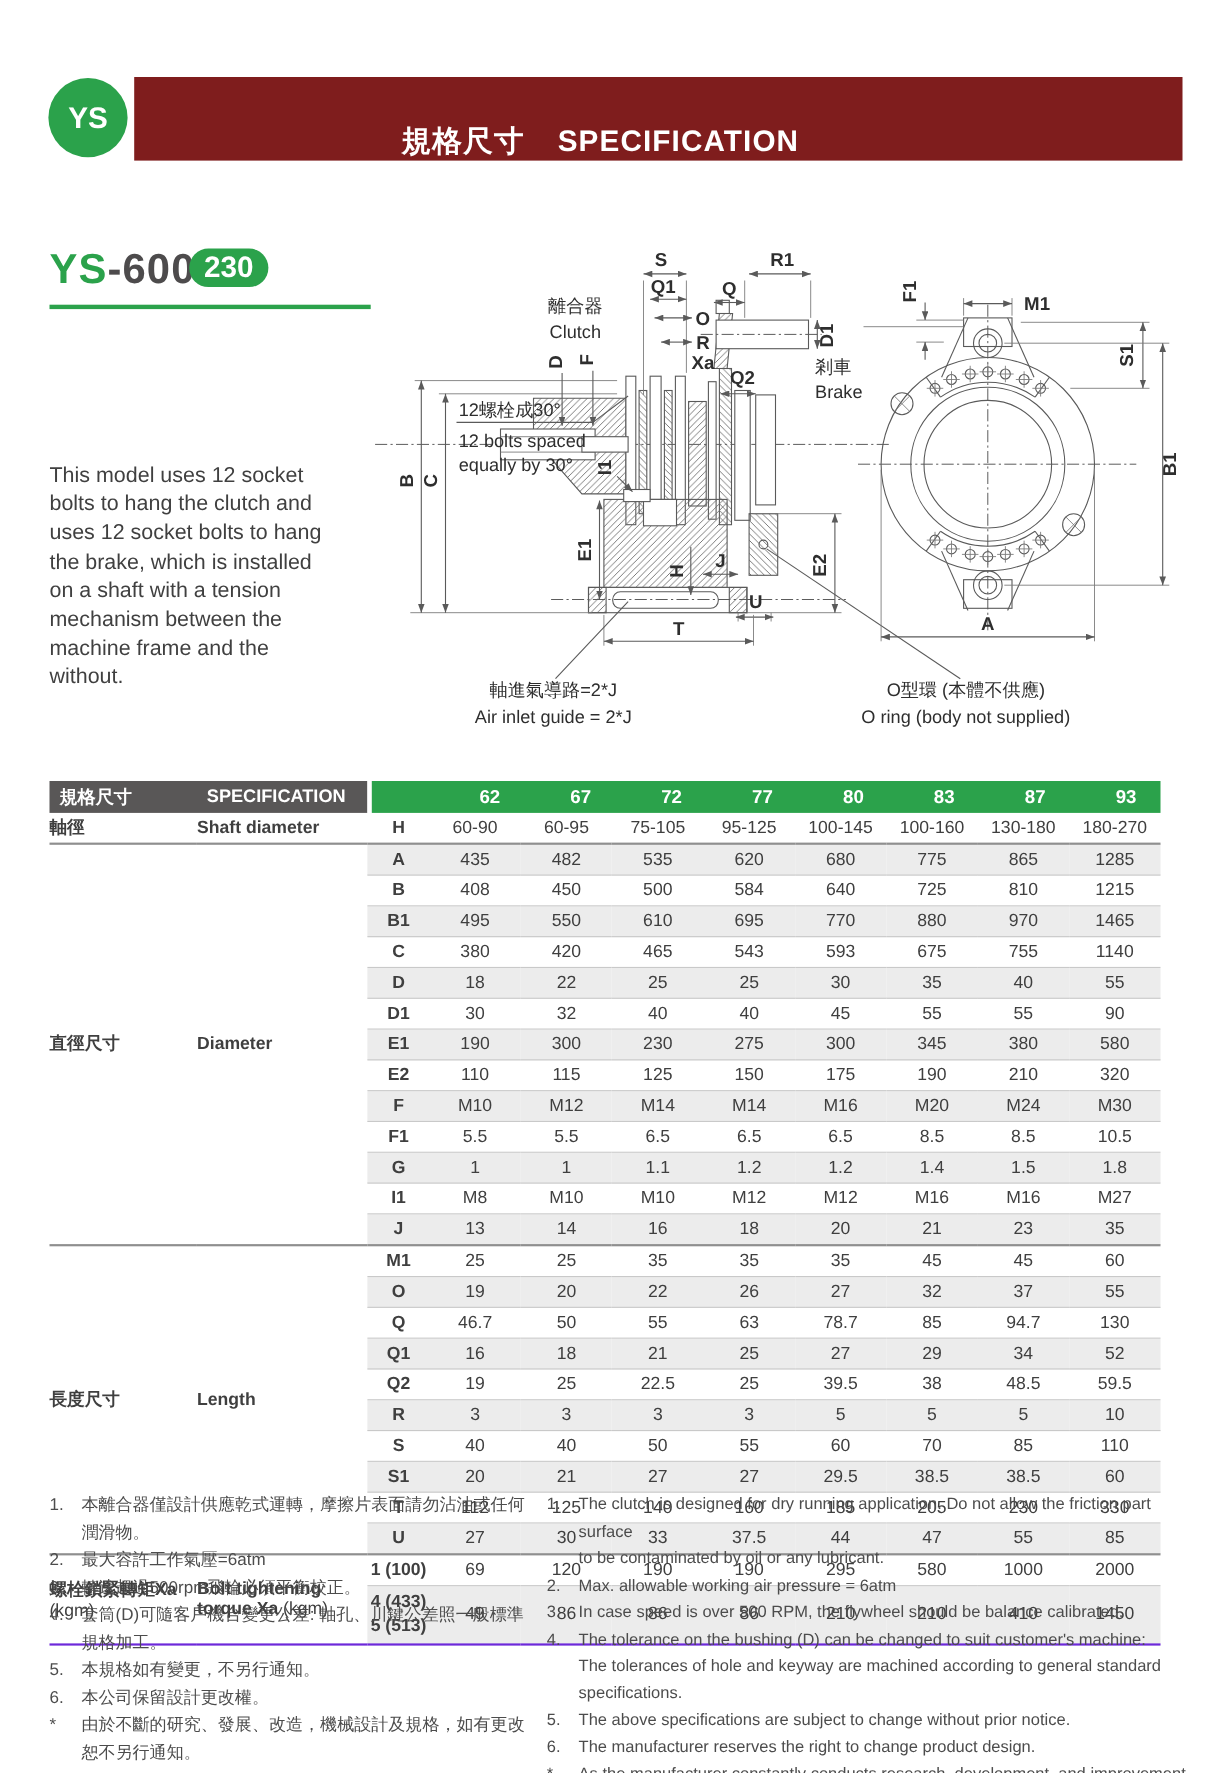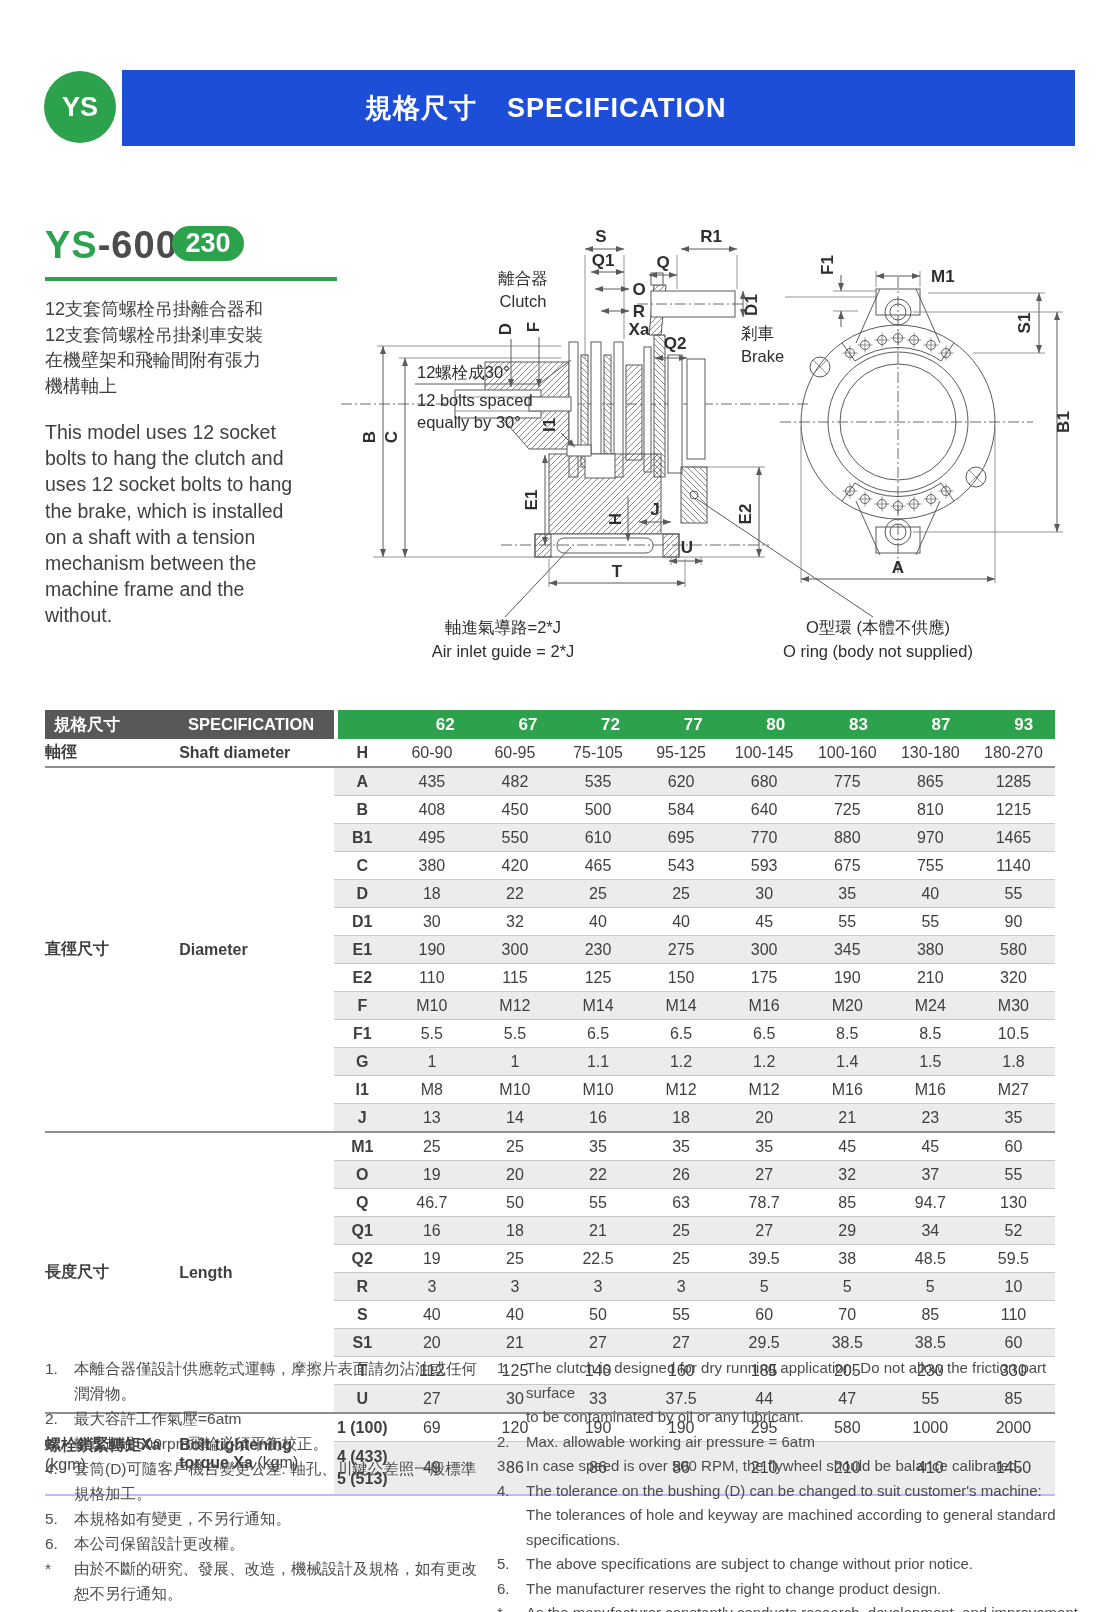--- a/index.html
+++ b/index.html
@@ -1,21 +1,21 @@
 <!DOCTYPE html>
 <html><head>
 <meta charset="utf-8">
 <style>
   html,body{margin:0;padding:0;background:#fff;}
   .page{position:relative;width:1115px;height:1612px;background:#ffffff;overflow:hidden;
         font-family:"Liberation Sans","DejaVu Sans",sans-serif;color:#3b3b3b;}
 
   
-  .titlebar{position:absolute;left:122px;top:70px;width:953px;height:76px;background:#1d4ed8;
-            display:flex;align-items:center;}
+  .titlebar{position:absolute;left:122px;top:70px;width:953px;height:76px;background:#7f1d1d;
+            display:flex;align-items:flex-end;}
   .titlebar .ttl{color:#fff;font-weight:bold;font-size:27px;letter-spacing:1px;padding-left:243px;}
   .titlebar .ttl .sp{display:inline-block;width:30px;}
   .logo-circle{position:absolute;left:44px;top:71px;width:72px;height:72px;border-radius:50%;
                background:#2ba24b;color:#fff;font-weight:bold;font-size:27px;
                display:flex;align-items:center;justify-content:center;}
 
   
   .model{position:absolute;left:45px;top:224px;font-size:38px;font-weight:bold;color:#4d4b4c;letter-spacing:1px;}
   .model .grn{color:#2ba24b;}
   .badge{position:absolute;left:172px;top:226px;width:72px;height:35px;border-radius:18px;background:#2ba24b;
@@ -40,21 +40,21 @@
   .spec{position:absolute;left:45px;top:710px;width:1010px;}
   .spec-head{display:flex;height:29px;font-weight:bold;}
   .sh-left{width:289px;background:#595757;color:#fff;display:flex;align-items:center;}
   .sh-left .z{width:134px;padding-left:9px;font-size:16.5px;}
   .sh-left .e{font-size:16.5px;}
   .sh-gap{width:4px;background:#fff;}
   .sh-right{flex:1;background:#2ba24b;color:#fff;display:flex;align-items:center;font-size:17px;gap:20px;}
   .sh-right .spc{width:56px;}
   .sh-right .col{flex:1;text-align:center;}
 
-  table.spec-tbl{border-collapse:collapse;table-layout:fixed;width:1010px;border-bottom:2px solid #c4b5fd;}
+  table.spec-tbl{border-collapse:collapse;table-layout:fixed;width:1010px;border-bottom:2px solid #6d28d9;}
   table.spec-tbl td{padding:0;font-size:16px;color:#3f3f3f;height:27px;vertical-align:middle;}
   td.param{font-weight:bold;color:#141414;text-align:center;font-size:16.5px;}
   td.val{text-align:center;}
   td.lz{font-weight:bold;font-size:16.5px;color:#141414;padding-left:9px;vertical-align:middle;}
   td.le{font-weight:bold;font-size:16.5px;color:#141414;padding-left:2px;vertical-align:middle;margin-top:32px;}
   .subw{font-weight:normal;color:#3f3f3f;}
   tr.rule td.c{border-top:1px solid #c9c9c9;}
   tr.sec td{border-top:2px solid #8f8f8f;}
   tr.first td{border-top:none;}
   tr.odd td.c{background:#ececec;}
@@ -82,26 +82,20 @@
     <span>YS</span>
   </div>
 
   <div class="model">
     <span class="grn">YS</span><span>-600-2</span>
   </div>
   <div class="badge">
     <span>230</span>
   </div>
   <div class="grn-rule"></div>
-  <div class="desc-zh">
-      <div>12支套筒螺栓吊掛離合器和</div>
-      <div>12支套筒螺栓吊掛剎車安裝</div>
-      <div>在機壁架和飛輪間附有張力</div>
-      <div>機構軸上</div>
-    </div>
   <div class="desc-en">
       <div>This model uses 12 socket</div>
       <div>bolts to hang the clutch and</div>
       <div>uses 12 socket bolts to hang</div>
       <div>the brake, which is installed</div>
       <div>on a shaft with a tension</div>
       <div>mechanism between the</div>
       <div>machine frame and the</div>
       <div>without.</div>
     </div>

